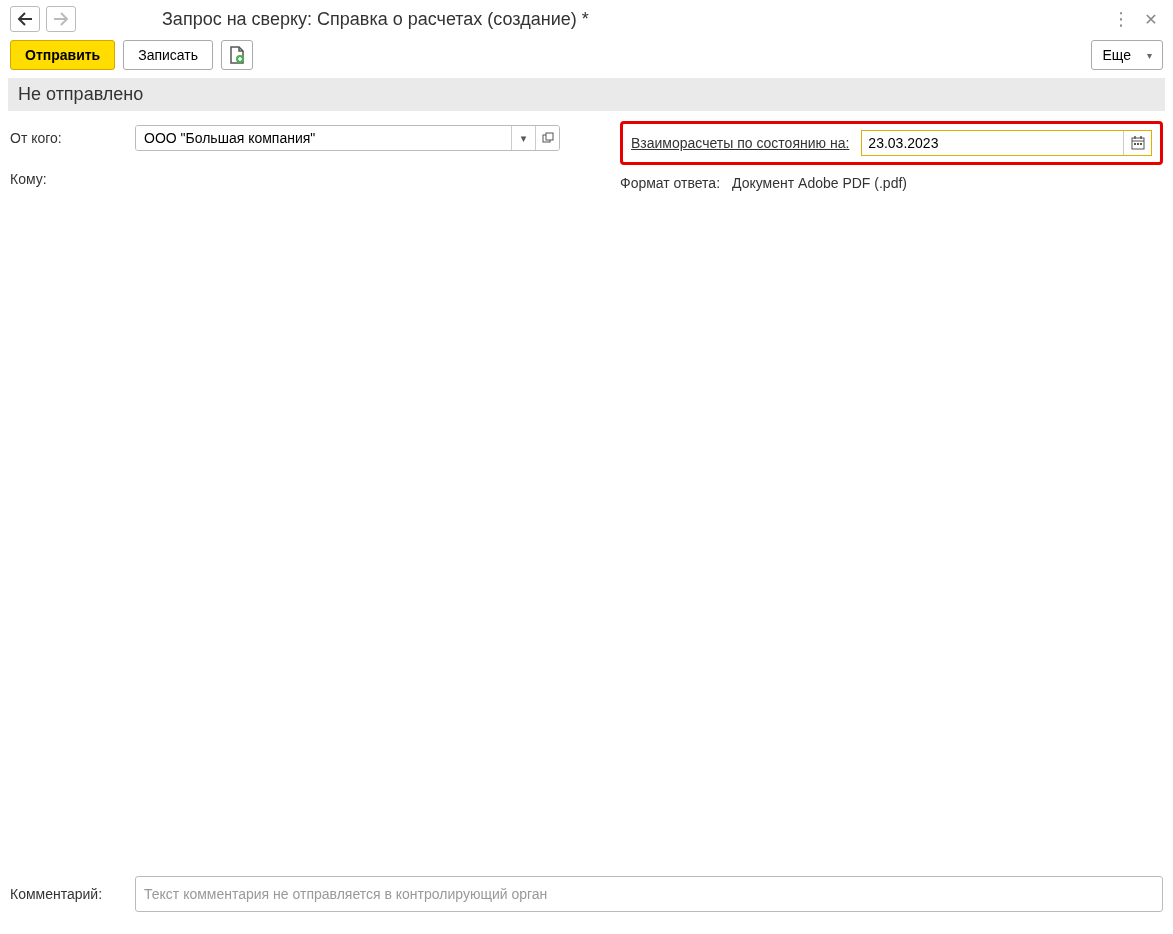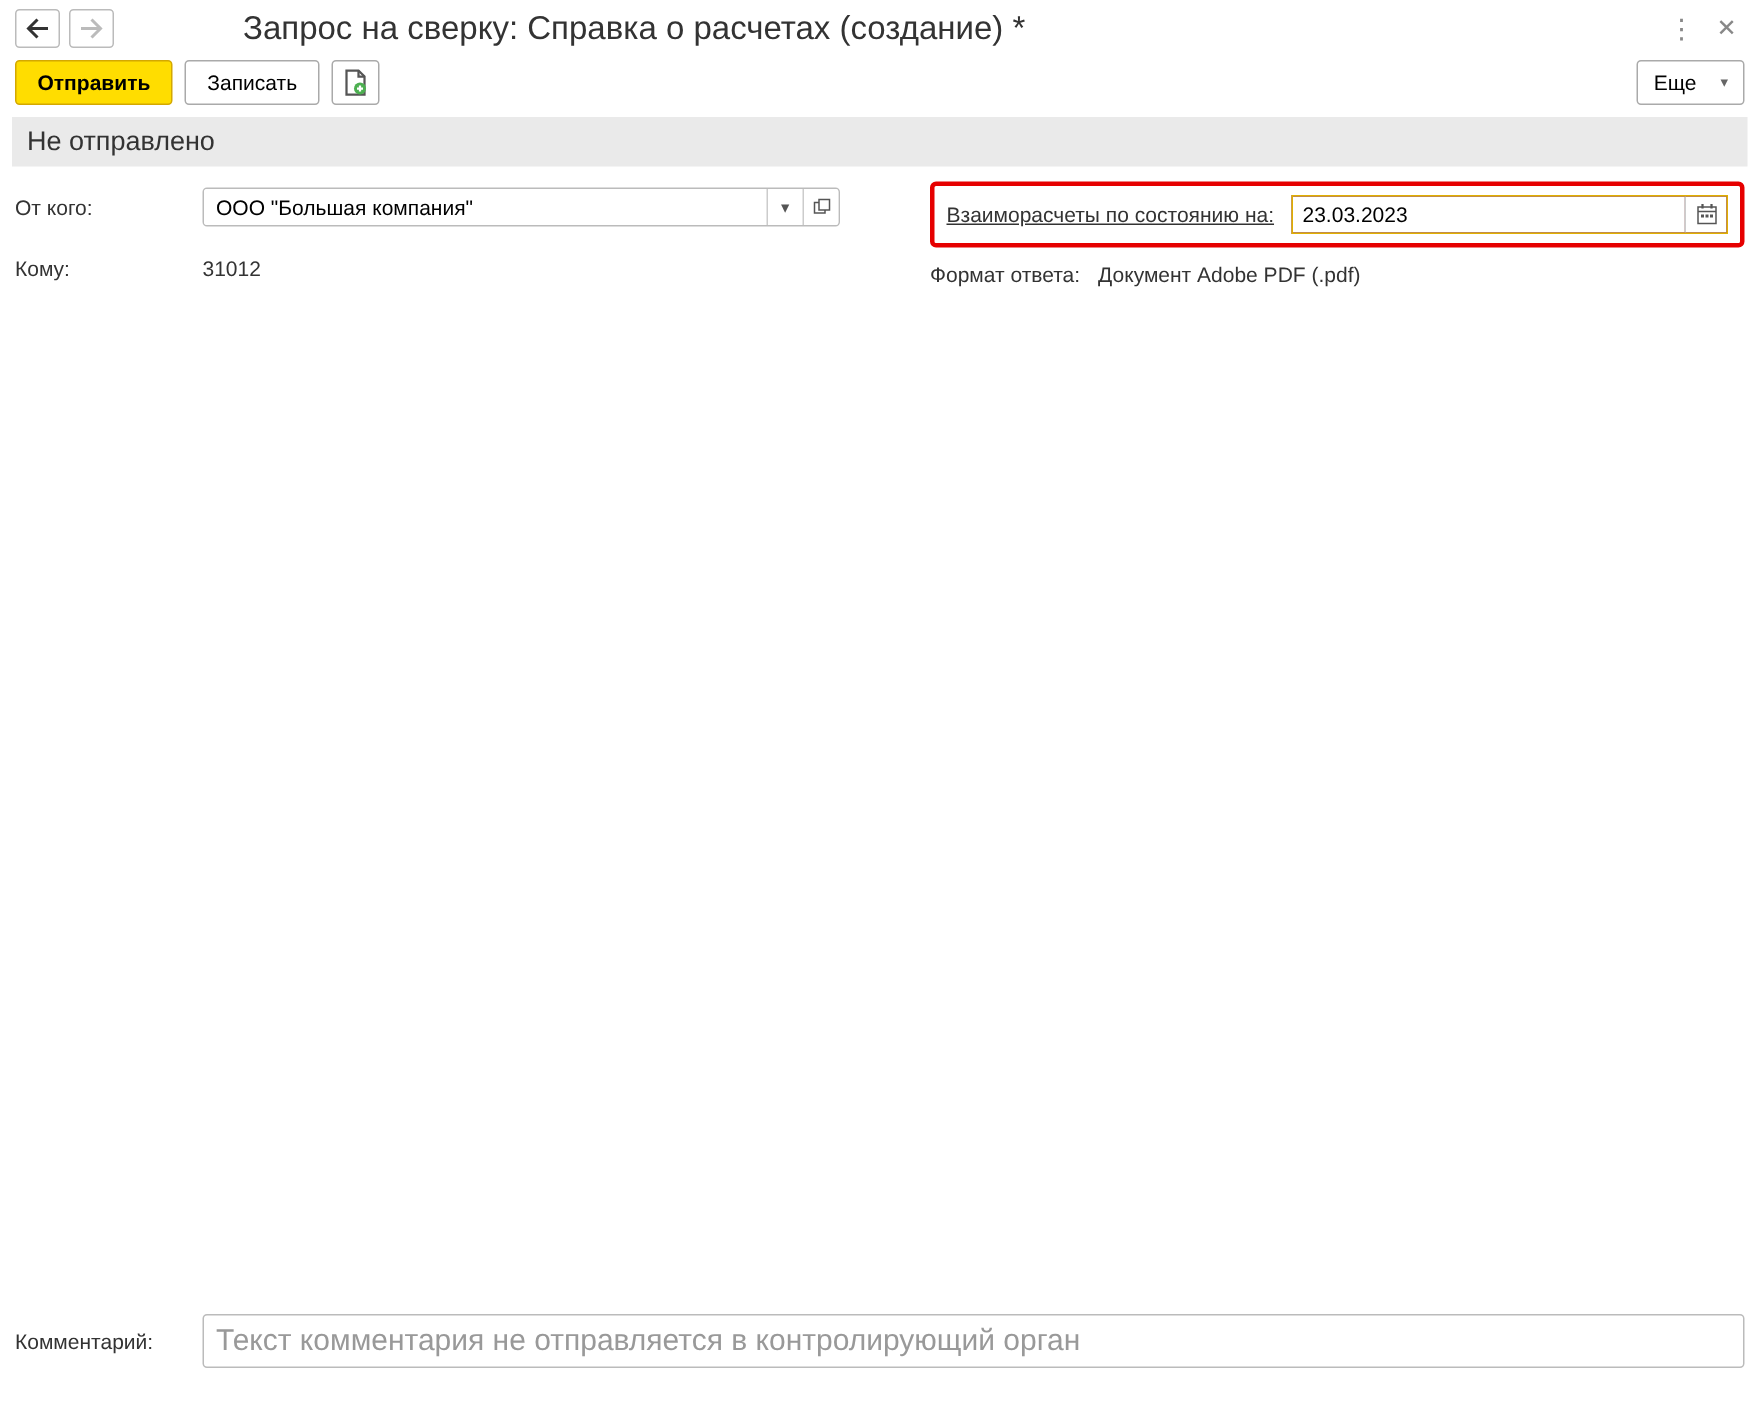--- a/index.html
+++ b/index.html
@@ -25,21 +25,21 @@
       border-radius: 3px;
       background: #fff;
       display: inline-flex;
       align-items: center;
       justify-content: center;
       cursor: pointer;
       color: #444;
     }
     .nav-btn.disabled { color: #bbb; cursor: default; }
     .title {
-      font-size: 22px;
+      font-size: 18px;
       color: #333;
       margin-left: 80px;
       font-weight: 400;
     }
     .spacer { flex: 1; }
     .dots-btn, .close-btn {
       width: 24px;
       height: 24px;
       border: none;
       background: transparent;
@@ -200,21 +200,21 @@
       display: grid;
       grid-template-columns: 125px 1fr;
       align-items: center;
     }
     .comment-input {
       width: 100%;
       height: 28px;
       border: 1px solid #bbb;
       border-radius: 3px;
       padding: 17px 8px;
-      font-size: 20px;
+      font-size: 14px;
       color: #999;
     }
     .comment-input::placeholder { color: #999; }
   </style>
 </head>
 <body>
 
 <div class="header-row">
   <button class="nav-btn">
     <svg width="16" height="14" viewBox="0 0 16 14">
@@ -265,21 +265,20 @@
         <span>▾</span>
       </button>
       <button class="combo-btn">
         <svg width="12" height="12" viewBox="0 0 12 12">
             <rect x="1" y="3" width="7" height="7" fill="none" stroke="#555"></rect>
             <rect x="4" y="1" width="7" height="7" fill="#fff" stroke="#555"></rect>
           </svg>
       </button>
     </div>
     <div class="label">Кому:</div>
-    <div class="plain-value">31012</div>
   </div>
 
   <div>
     <div class="highlight-box">
       <div class="label" style="white-space:nowrap;text-decoration:underline;">Взаиморасчеты по состоянию на:</div>
       <div class="date-wrap">
         <input class="date-input" type="text" value="23.03.2023" style="">
         <button class="date-btn">
           <svg width="14" height="14" viewBox="0 0 14 14">
             <rect x="1" y="2" width="12" height="11" fill="none" stroke="#555"></rect>

